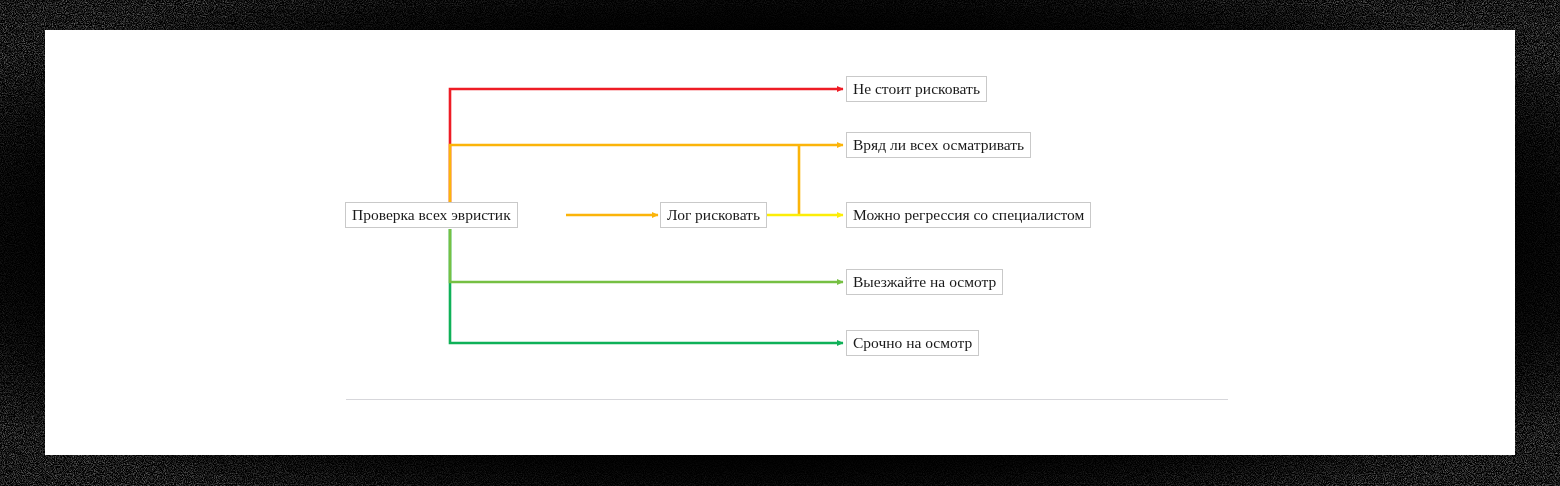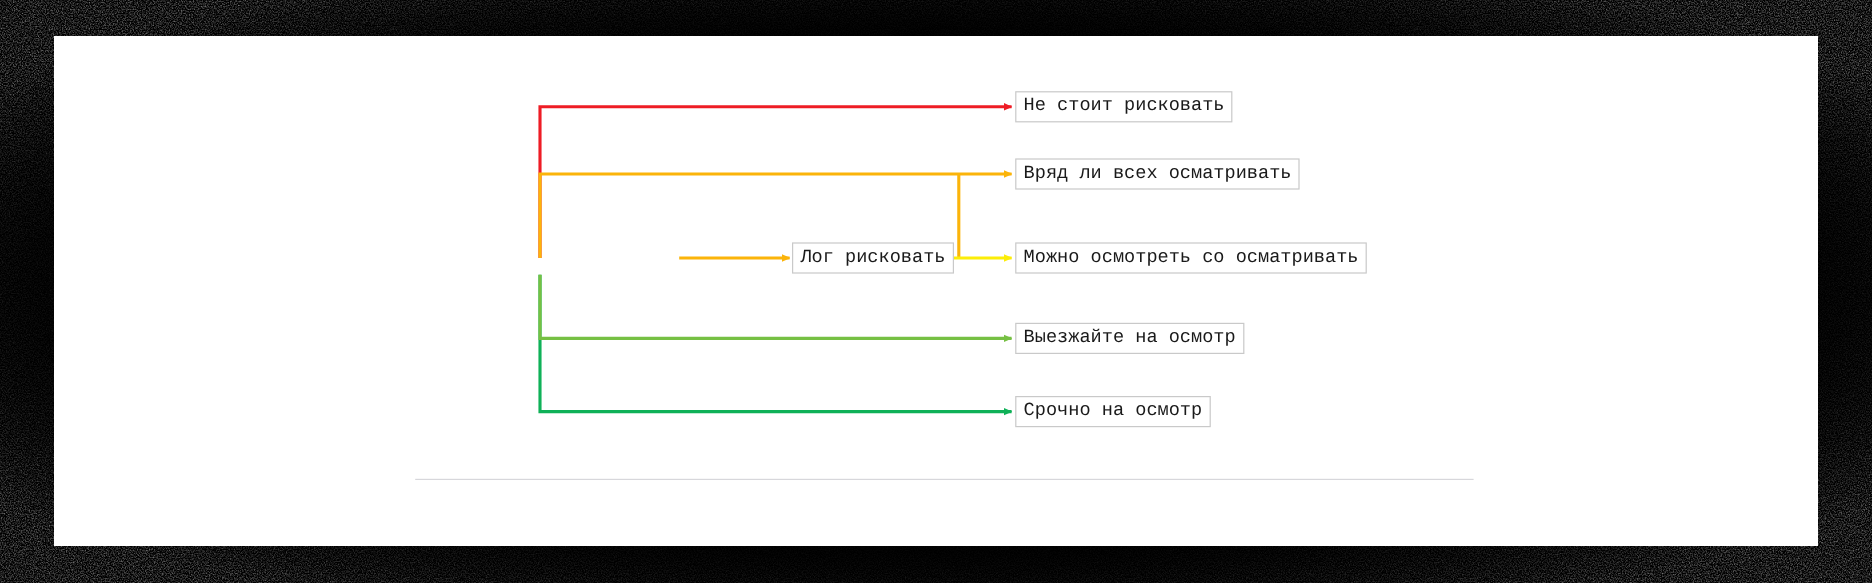--- a/index.html
+++ b/index.html
@@ -52,21 +52,21 @@
     height: 425px;
   }
 
   
   .node {
     position: absolute;
     box-sizing: border-box;
     background: #ffffff;
     border: 1px solid #c9c9c9;
     color: #1a1a1a;
-    font-family: Liberation Mono, monospace;
+    font-family: Liberation Serif, serif;
     font-size: 15.5px;
     line-height: 1;
     white-space: nowrap;
     display: flex;
     align-items: center;
     padding: 0 6px;
     height: 26px;
   }
 
   
@@ -138,35 +138,38 @@
 
         <path d="M405,185 L405,115 L798,115" fill="none" stroke="#fbb40a" stroke-width="2.6" marker-end="url(#ah-orange)"></path>
 
         <path d="M521,185 L613,185" fill="none" stroke="#fbb40a" stroke-width="2.6" marker-end="url(#ah-orange)"></path>
 
         <path d="M754,185 L754,115" fill="none" stroke="#fbb40a" stroke-width="2.6"></path>
 
         <path d="M699,185 L798,185" fill="none" stroke="#fced08" stroke-width="2.6" marker-end="url(#ah-yellow)"></path>
       </svg>
 
+      <div class="node" style="left:300px; top:172px;">
+        <span>Проверка всех эвристик</span>
+      </div>
 
       <div class="node" style="left:615px; top:172px;">
         <span>Лог рисковать</span>
       </div>
 
       <div class="node" style="left:801px; top:46px;">
         <span>Не стоит рисковать</span>
       </div>
 
       <div class="node" style="left:801px; top:102px;">
         <span>Вряд ли всех осматривать</span>
       </div>
 
       <div class="node" style="left:801px; top:172px;">
-        <span>Можно осмотреть со осматривать</span>
+        <span>Можно регрессия со специалистом</span>
       </div>
 
       <div class="node" style="left:801px; top:239px;">
         <span>Выезжайте на осмотр</span>
       </div>
 
       <div class="node" style="left:801px; top:300px;">
         <span>Срочно на осмотр</span>
       </div>
 

